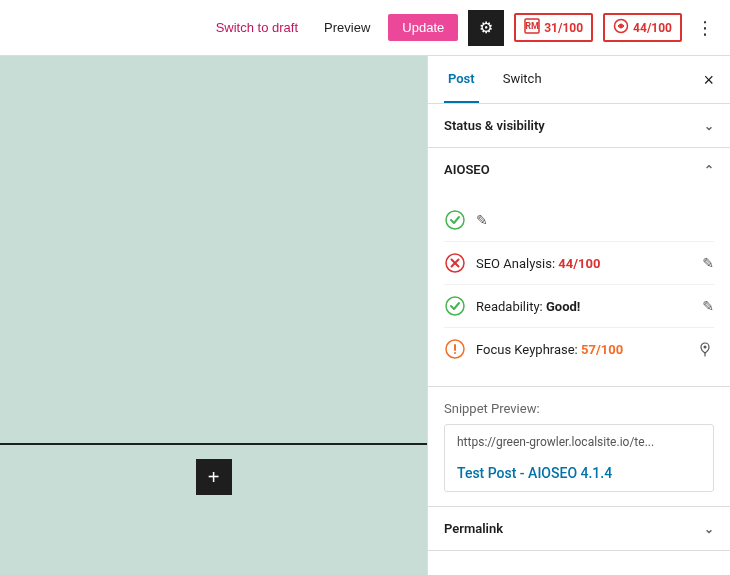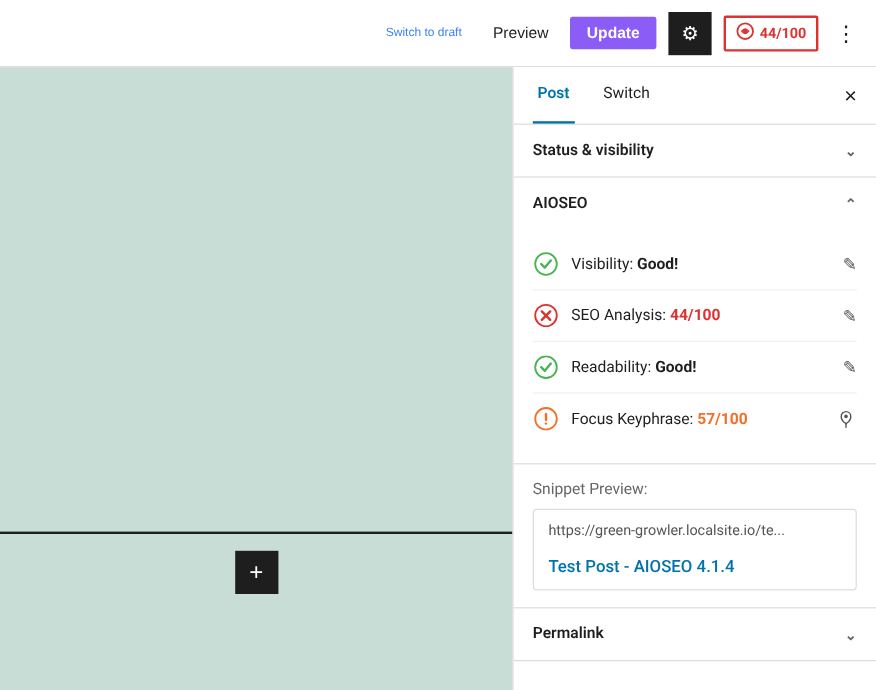--- a/index.html
+++ b/index.html
@@ -11,45 +11,45 @@
       align-items: center;
       justify-content: flex-end;
       height: 56px;
       border-bottom: 1px solid #ddd;
       padding: 0 12px;
       gap: 10px;
       background: #fff;
     }
     .toolbar-spacer { flex: 1; }
     .btn-switch-draft {
-      color: #3b82f6;
+      color: #be185d;
       background: none;
       border: none;
       cursor: pointer;
-      font-size: 10px;
+      font-size: 13px;
       padding: 4px 8px;
       margin-left: 24px;
     }
     .btn-preview {
       color: #1e1e1e;
       background: none;
       border: none;
       cursor: pointer;
       font-size: 13px;
       padding: 4px 8px;
       text-align: right;
     }
     .btn-update {
-      background: #8b5cf6;
+      background: #ec4899;
       color: #fff;
       border: none;
       border-radius: 2px;
       padding: 6px 14px;
       font-size: 13px;
-      font-weight: 700;
+      font-weight: 400;
       cursor: pointer;
     }
     .btn-gear {
       background: #1e1e1e;
       color: #fff;
       border: none;
       width: 36px;
       height: 36px;
       display: flex;
       align-items: center;
@@ -265,20 +265,30 @@
 <body>
 
 <div class="toolbar">
   <div class="toolbar-spacer"></div>
   <button class="btn-switch-draft">Switch to draft</button>
   <button class="btn-preview">Preview</button>
   <button class="btn-update">Update</button>
   <button class="btn-gear">
     <span>⚙</span>
   </button>
+  <div class="score-badge">
+    <span class="badge-icon">
+      
+      <svg width="16" height="16" viewBox="0 0 16 16" fill="none" xmlns="http://www.w3.org/2000/svg">
+        <rect x="1" y="1" width="14" height="14" rx="1" stroke="#dc3232" stroke-width="1.5" fill="none"></rect>
+        <text x="8" y="11" text-anchor="middle" font-size="9" fill="#dc3232" font-weight="bold">RM</text>
+      </svg>
+    </span>
+    <span>31/100</span>
+  </div>
   <div class="score-badge">
     <span class="badge-icon">
       <svg width="16" height="16" viewBox="0 0 16 16" fill="none" xmlns="http://www.w3.org/2000/svg">
         <circle cx="8" cy="8" r="6.5" stroke="#dc3232" stroke-width="1.5" fill="none"></circle>
         <path d="M5 8 Q8 4 11 8 Q8 12 5 8Z" stroke="#dc3232" stroke-width="1" fill="none"></path>
         <circle cx="8" cy="8" r="2" fill="#dc3232"></circle>
       </svg>
     </span>
     <span>44/100</span>
   </div>
@@ -320,23 +330,20 @@
       </div>
       <div class="accordion-content">
 
         <div class="aioseo-item">
           <span class="aioseo-icon icon-green">
             <svg width="20" height="20" viewBox="0 0 20 20">
               <circle cx="10" cy="10" r="9" stroke="#46b450" stroke-width="1.5" fill="none"></circle>
               <path d="M6 10 L9 13 L14 7" stroke="#46b450" stroke-width="2" fill="none" stroke-linecap="round" stroke-linejoin="round"></path>
             </svg>
           </span>
-          <span class="aioseo-label">
-            Visibility: <span class="bold">Good!</span>
-          </span>
           <button class="aioseo-edit">✎</button>
         </div>
 
         <div class="aioseo-item">
           <span class="aioseo-icon icon-red">
             <svg width="20" height="20" viewBox="0 0 20 20">
               <circle cx="10" cy="10" r="9" stroke="#dc3232" stroke-width="1.5" fill="none"></circle>
               <line x1="6.5" y1="6.5" x2="13.5" y2="13.5" stroke="#dc3232" stroke-width="2" stroke-linecap="round"></line>
               <line x1="13.5" y1="6.5" x2="6.5" y2="13.5" stroke="#dc3232" stroke-width="2" stroke-linecap="round"></line>
             </svg>

